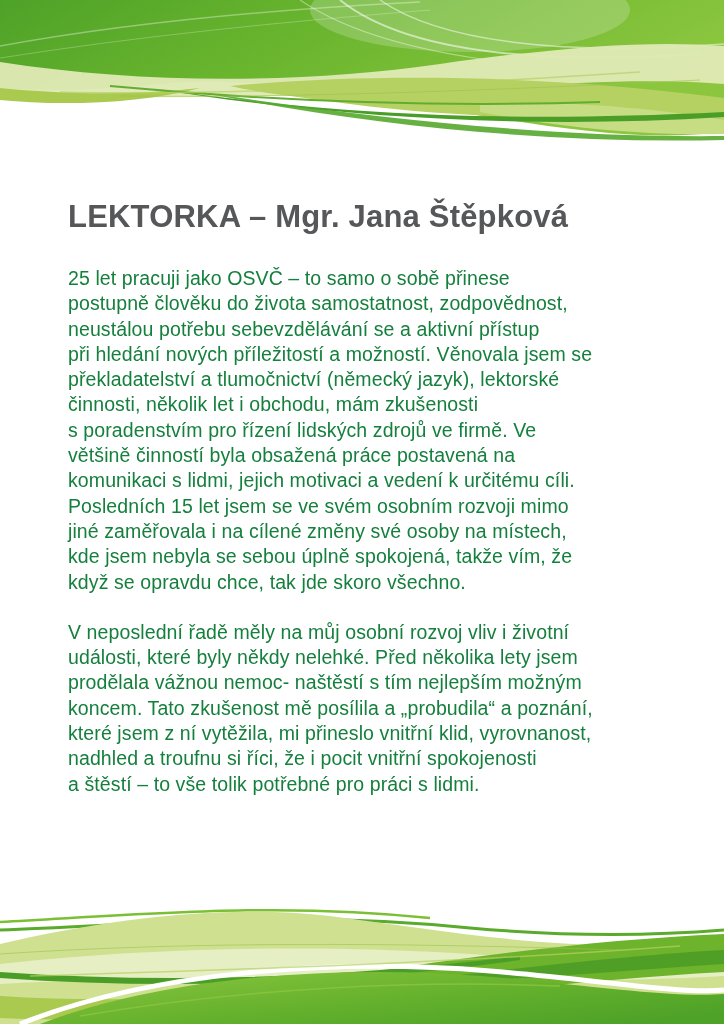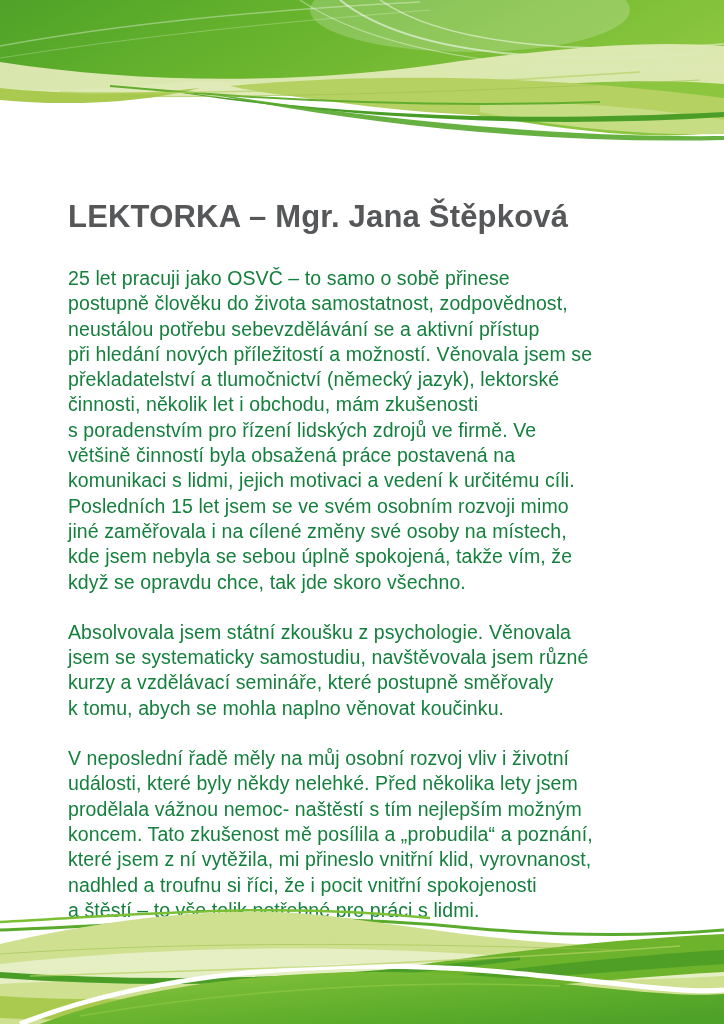--- a/index.html
+++ b/index.html
@@ -85,24 +85,20 @@
 při hledání nových příležitostí a možností. Věnovala jsem se
 překladatelství a tlumočnictví (německý jazyk), lektorské
 činnosti, několik let i obchodu, mám zkušenosti
 s poradenstvím pro řízení lidských zdrojů ve firmě. Ve
 většině činností byla obsažená práce postavená na
 komunikaci s lidmi, jejich motivaci a vedení k určitému cíli.
 Posledních 15 let jsem se ve svém osobním rozvoji mimo
 jiné zaměřovala i na cílené změny své osoby na místech,
 kde jsem nebyla se sebou úplně spokojená, takže vím, že
 když se opravdu chce, tak jde skoro všechno.</p>
-    <p class="para">Absolvovala jsem státní zkoušku z psychologie. Věnovala
-jsem se systematicky samostudiu, navštěvovala jsem různé
-kurzy a vzdělávací semináře, které postupně směřovaly
-k tomu, abych se mohla naplno věnovat koučinku.</p>
     <p class="para">V neposlední řadě měly na můj osobní rozvoj vliv i životní
 události, které byly někdy nelehké. Před několika lety jsem
 prodělala vážnou nemoc- naštěstí s tím nejlepším možným
 koncem. Tato zkušenost mě posílila a „probudila“ a poznání,
 které jsem z ní vytěžila, mi přineslo vnitřní klid, vyrovnanost,
 nadhled a troufnu si říci, že i pocit vnitřní spokojenosti
 a štěstí – to vše tolik potřebné pro práci s lidmi.</p>
   </main>
 
   <svg class="deco bottom" width="724" height="140" viewBox="0 0 724 140" preserveAspectRatio="none" aria-hidden="true">

